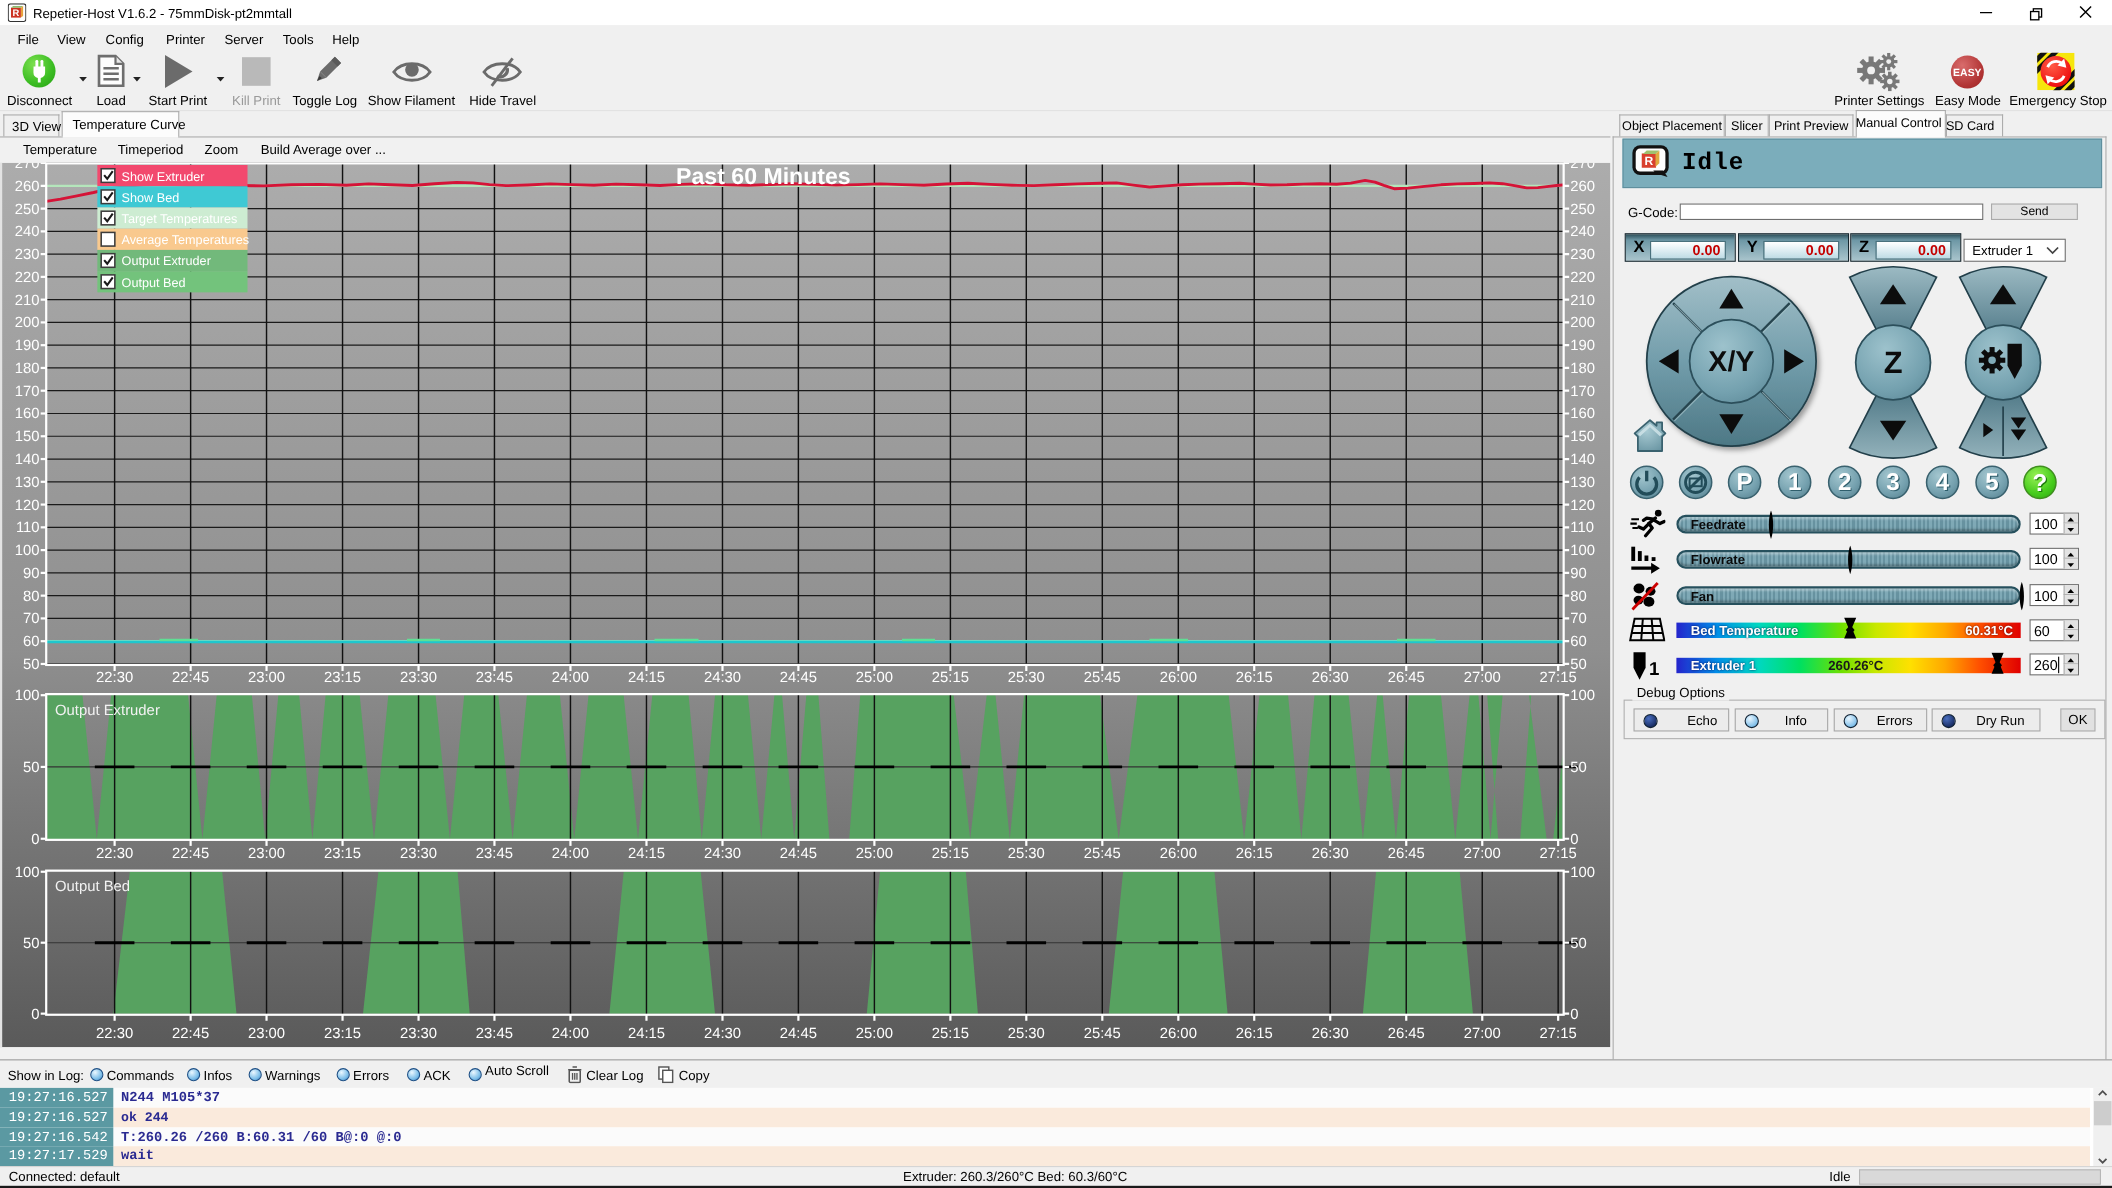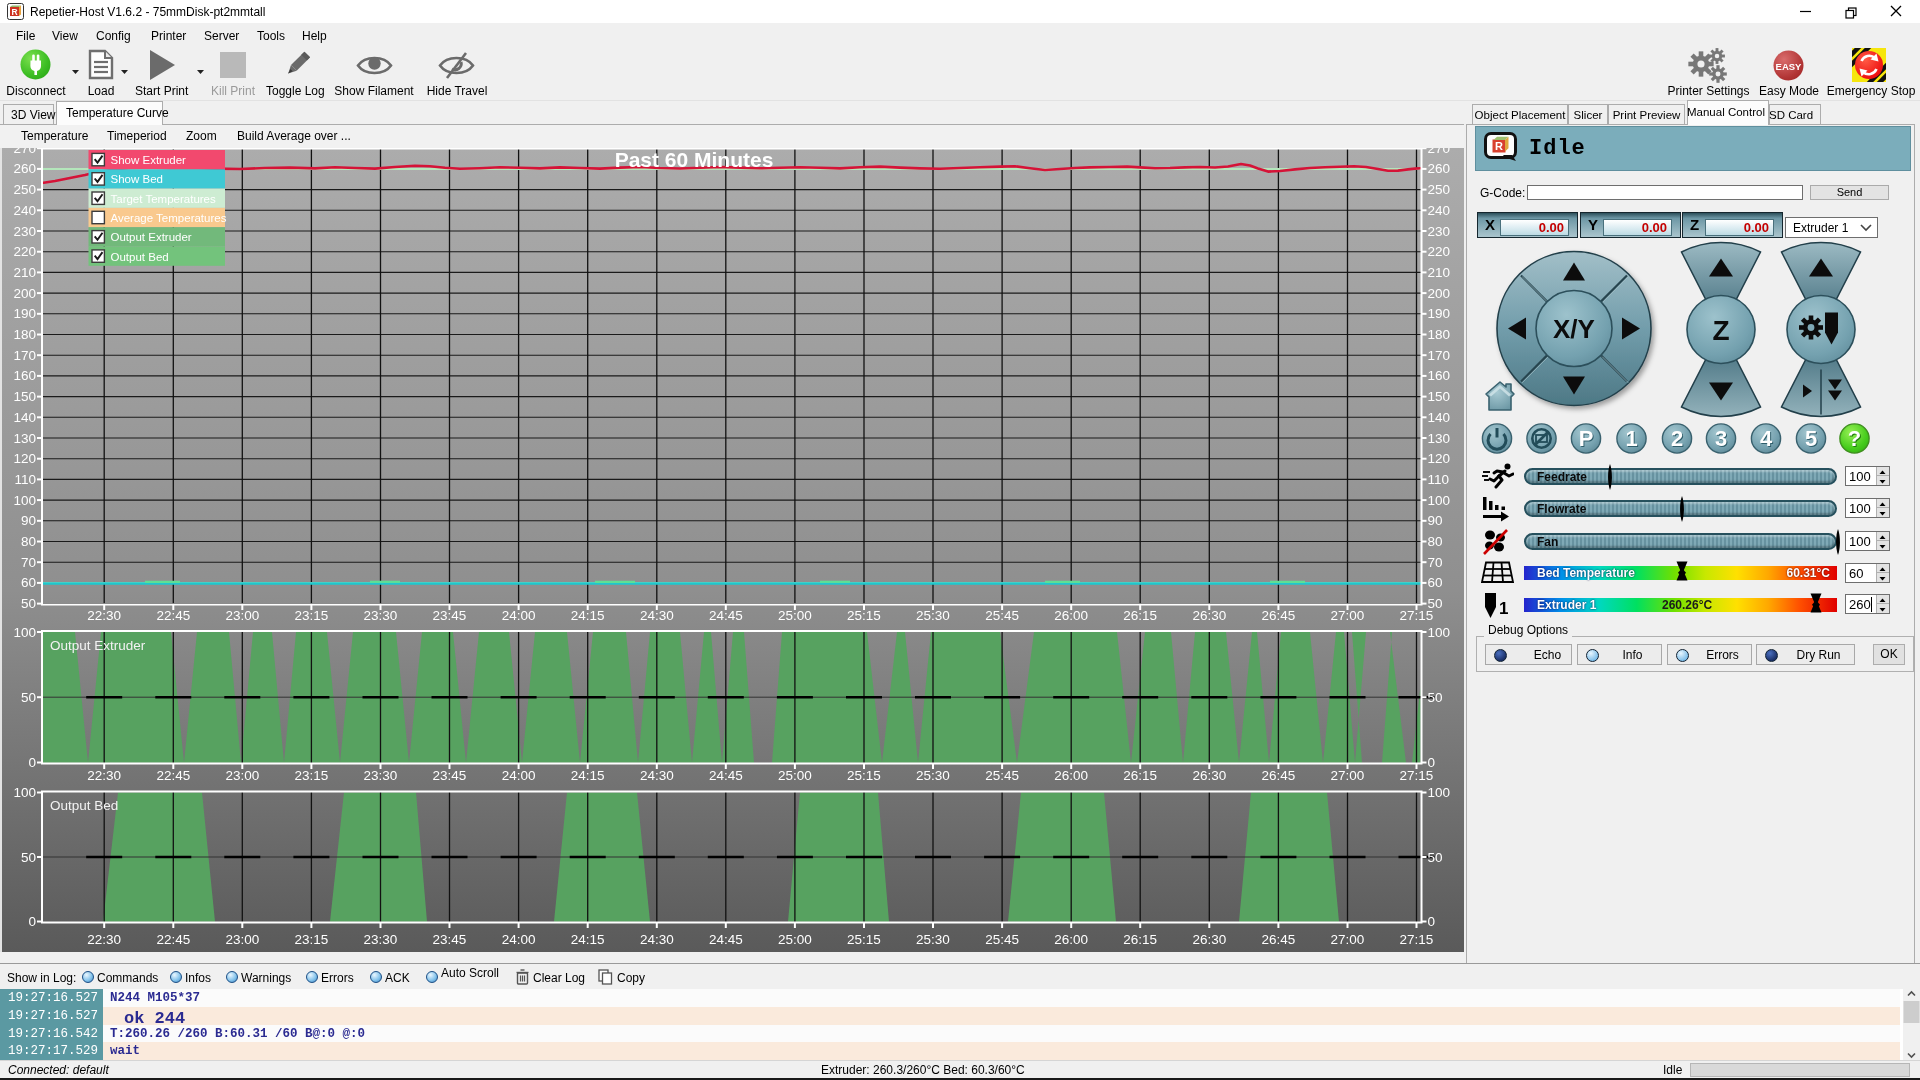--- a/index.html
+++ b/index.html
@@ -905,32 +905,32 @@
 </svg>
 <div class="abs t12" style="left:617px;top:971px;">Copy</div>
 <div class="abs" style="left:0;top:989px;width:1920px;height:71px;background:#fff;"></div>
 <div class="abs" style="left:103px;top:989px;width:1797px;height:17.8px;background:#fbfbfb;"></div>
 <div class="abs" style="left:0;top:989px;width:103px;height:17.8px;background:#5b99a2;"></div>
 <div class="abs" style="left:8px;top:991px;font-family:'Liberation Mono',monospace;font-size:12.5px;color:#fff;white-space:pre;">19:27:16.527</div>
 <div class="abs" style="left:110px;top:991px;font-family:'Liberation Mono',monospace;font-size:12.5px;font-weight:bold;color:#2a2a91;white-space:pre;">N244 M105*37</div>
 <div class="abs" style="left:103px;top:1006.8px;width:1797px;height:17.8px;background:#faeadc;"></div>
 <div class="abs" style="left:0;top:1006.8px;width:103px;height:17.8px;background:#5b99a2;"></div>
 <div class="abs" style="left:8px;top:1008.8px;font-family:'Liberation Mono',monospace;font-size:12.5px;color:#fff;white-space:pre;">19:27:16.527</div>
-<div class="abs" style="left:110px;top:1008.8px;font-family:'Liberation Mono',monospace;font-size:17px;font-weight:bold;color:#2a2a91;white-space:pre;margin-left:14px;">ok 244</div>
+<div class="abs" style="left:110px;top:1008.8px;font-family:'Liberation Mono',monospace;font-size:12px;font-weight:bold;color:#2a2a91;white-space:pre;">ok 244</div>
 <div class="abs" style="left:103px;top:1024.6px;width:1797px;height:17.8px;background:#fbfbfb;"></div>
 <div class="abs" style="left:0;top:1024.6px;width:103px;height:17.8px;background:#5b99a2;"></div>
 <div class="abs" style="left:8px;top:1026.6px;font-family:'Liberation Mono',monospace;font-size:12.5px;color:#fff;white-space:pre;">19:27:16.542</div>
 <div class="abs" style="left:110px;top:1026.6px;font-family:'Liberation Mono',monospace;font-size:12.5px;font-weight:bold;color:#2a2a91;white-space:pre;">T:260.26 /260 B:60.31 /60 B@:0 @:0</div>
 <div class="abs" style="left:103px;top:1042.3999999999999px;width:1797px;height:17.8px;background:#faeadc;"></div>
 <div class="abs" style="left:0;top:1042.3999999999999px;width:103px;height:17.8px;background:#5b99a2;"></div>
 <div class="abs" style="left:8px;top:1044.3999999999999px;font-family:'Liberation Mono',monospace;font-size:12.5px;color:#fff;white-space:pre;">19:27:17.529</div>
 <div class="abs" style="left:110px;top:1044.3999999999999px;font-family:'Liberation Mono',monospace;font-size:12.5px;font-weight:bold;color:#2a2a91;white-space:pre;">wait</div>
 <div class="abs" style="left:1903px;top:989px;width:17px;height:71px;background:#f0f0f0;"></div>
 <svg style="left:1903px;top:989px" width="17" height="71" viewBox="0 0 17 71">
     <path d="M5,6.5 L8.5,3 L12,6.5" fill="none" stroke="#505050" stroke-width="1.6"></path>
     <rect x="0.5" y="12" width="16" height="22" fill="#cdcdcd"></rect>
     <path d="M5,64.5 L8.5,68 L12,64.5" fill="none" stroke="#505050" stroke-width="1.6"></path>
   </svg>
 <div class="abs" style="left:0;top:1060px;width:1920px;height:20px;background:#f0f0f0;border-top:1px solid #d5d5d5;"></div>
-<div class="abs t12" style="left:8px;top:1063px;font-style:italic;">Connected: default</div>
+<div class="abs t12" style="left:8px;top:1063px;">Connected: default</div>
 <div class="abs t12" style="left:785px;top:1063px;margin-left:36px;">Extruder: 260.3/260°C Bed: 60.3/60°C</div>
 <div class="abs t12" style="left:1663px;top:1063px;">Idle</div>
 <div class="abs" style="left:1690px;top:1063px;width:220px;height:14px;background:#d9d9d9;border:1px solid #b6b6b6;"></div>
 <div class="abs" style="left:0;top:1078px;width:1920px;height:2px;background:#1a1a1a;"></div>
 </body></html>

